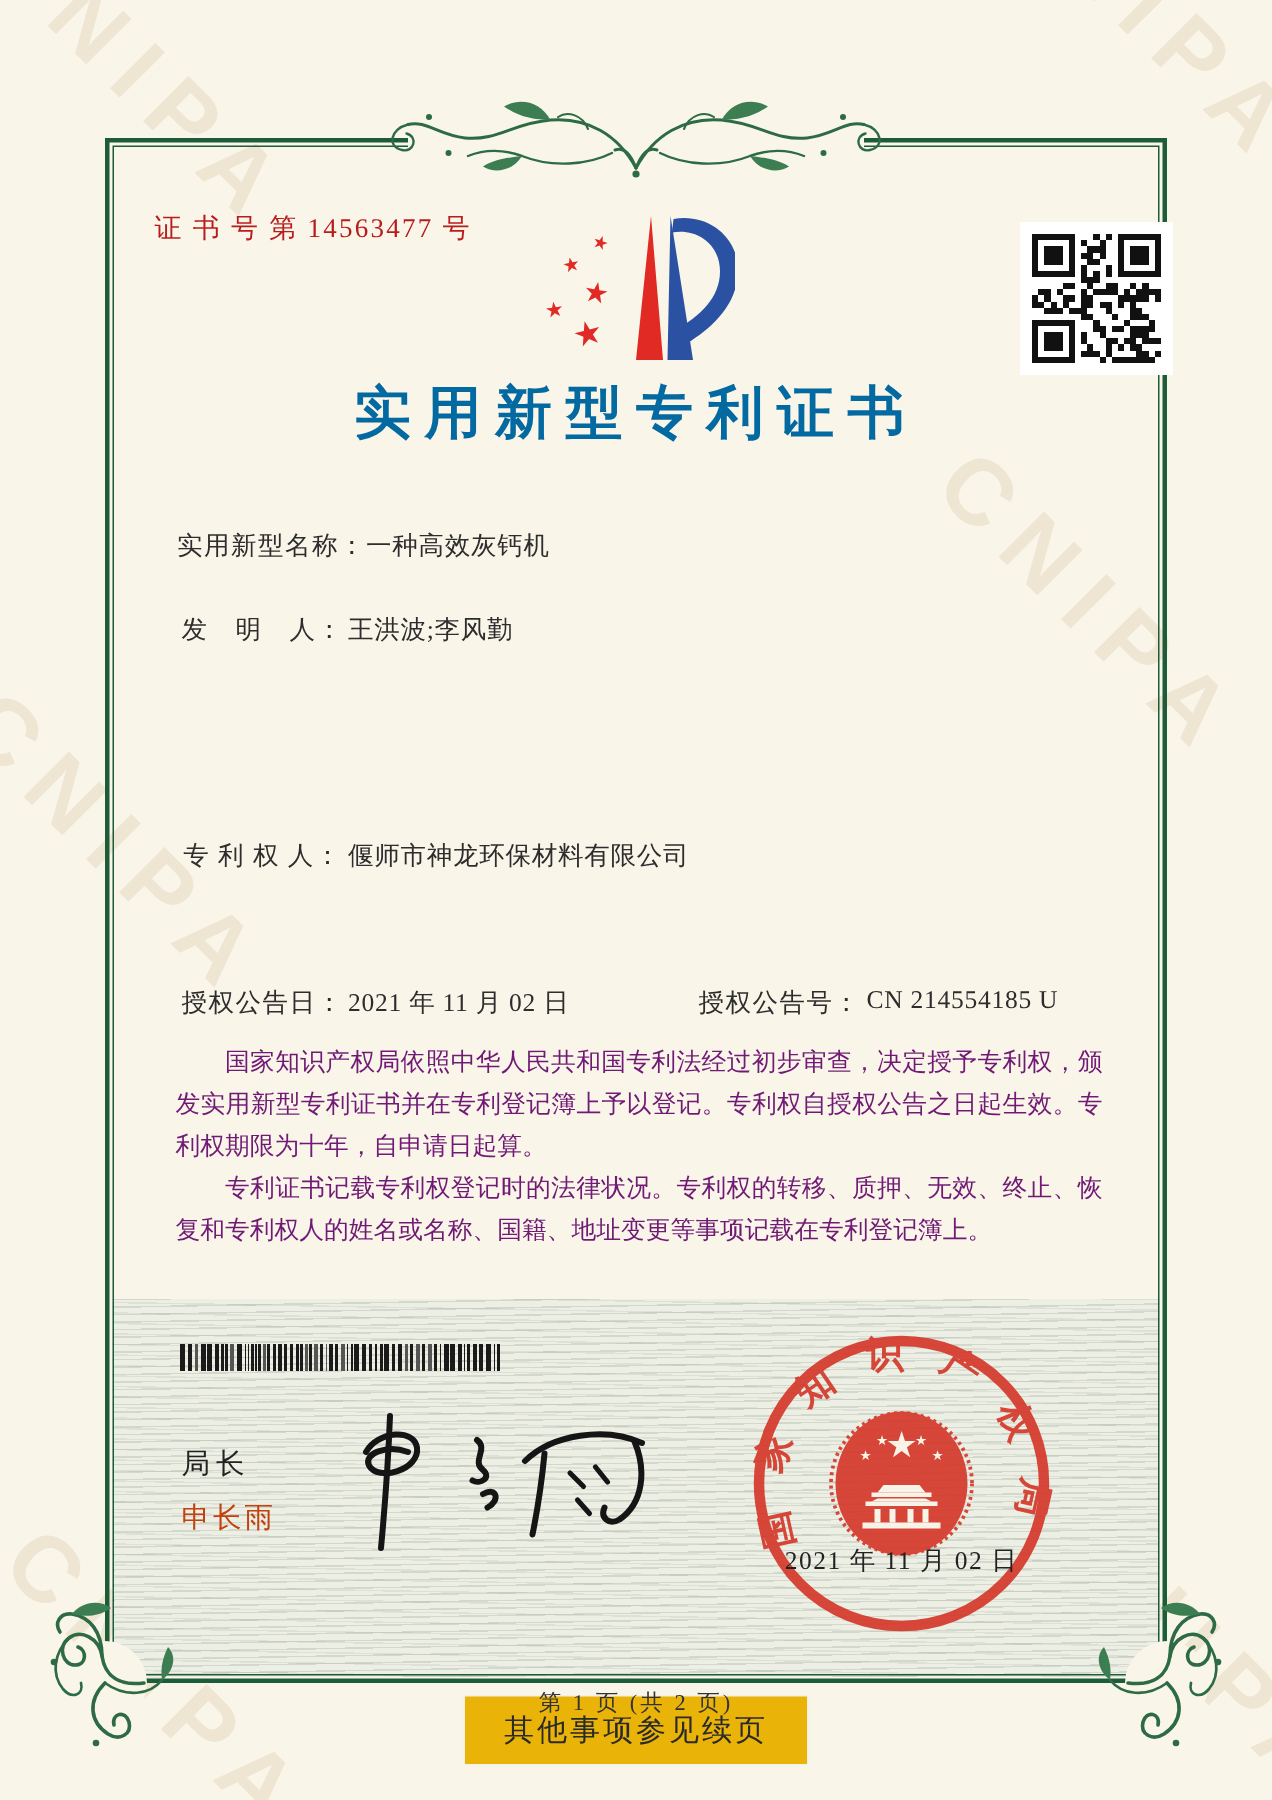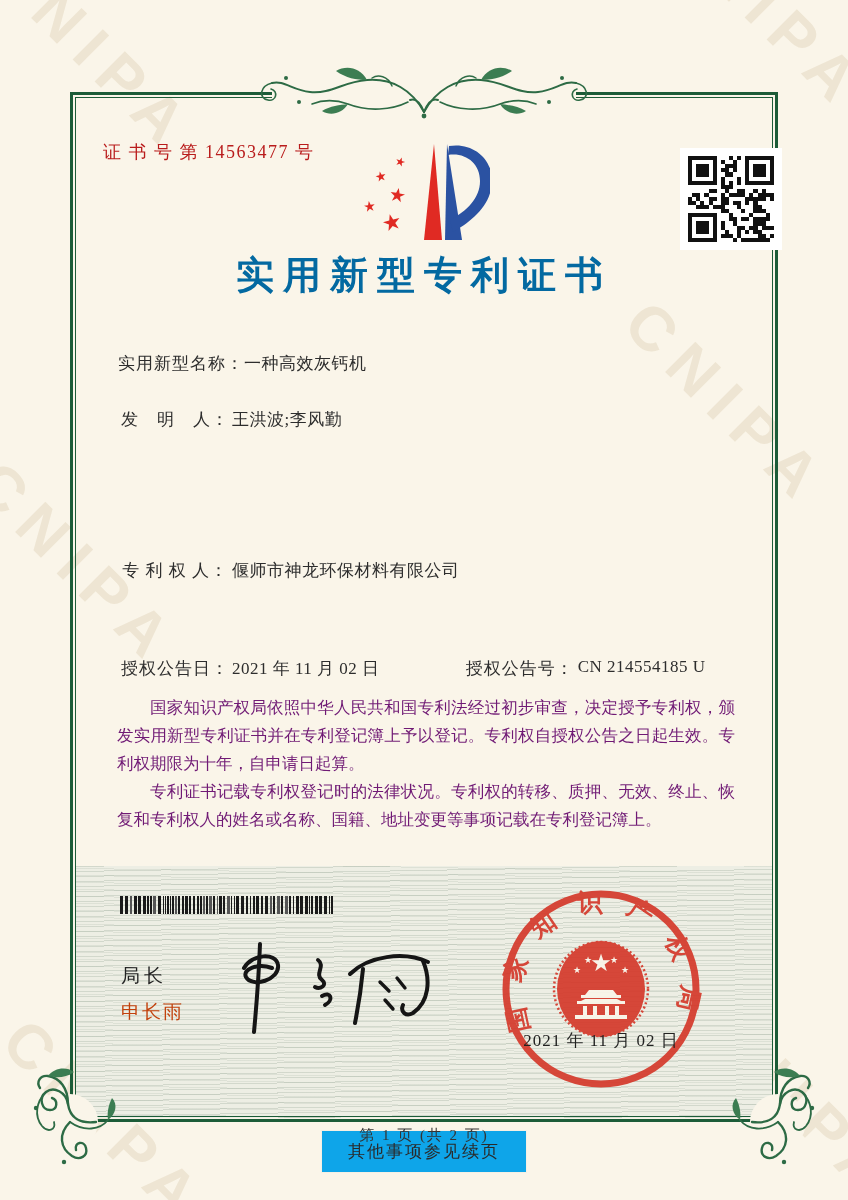--- a/index.html
+++ b/index.html
@@ -81,22 +81,22 @@
     font-size:19px;color:#c2410c;letter-spacing:2px;
   }
   .sig-script{position:absolute;left:222px;top:938px;}
   .seal{position:absolute;left:496px;top:884px;}
   .page-indicator{
     position:absolute;left:0;top:1084px;width:100%;
     text-align:center;font-size:15px;color:#333;letter-spacing:2px;margin-top:42px;
   }
   .footer-note{
     position:absolute;left:50%;top:1131px;transform:translateX(-50%);
-    background:#0ea5e9;padding:9px 26px;
-    font-size:17px;color:#2a2a2a;letter-spacing:2px;
+    background:#eab308;padding:9px 26px;
+    font-size:20px;color:#2a2a2a;letter-spacing:2px;
     box-shadow:0 0 0 1px rgba(0,0,0,0.02);
   }
 </style>
 </head>
 <body>
 
 <div class="page">
 
   <div class="wm" style="left:-36px;top:14px;">CNIPA</div>
   <div class="wm" style="left:636px;top:-28px;">CNIPA</div>

